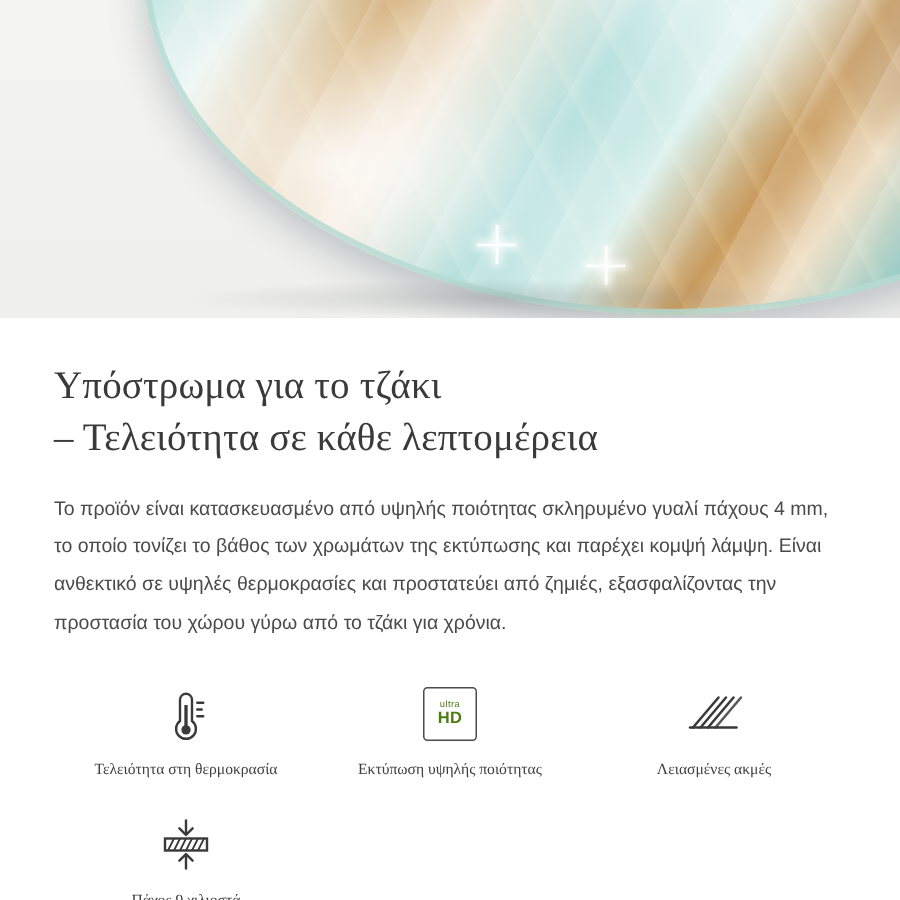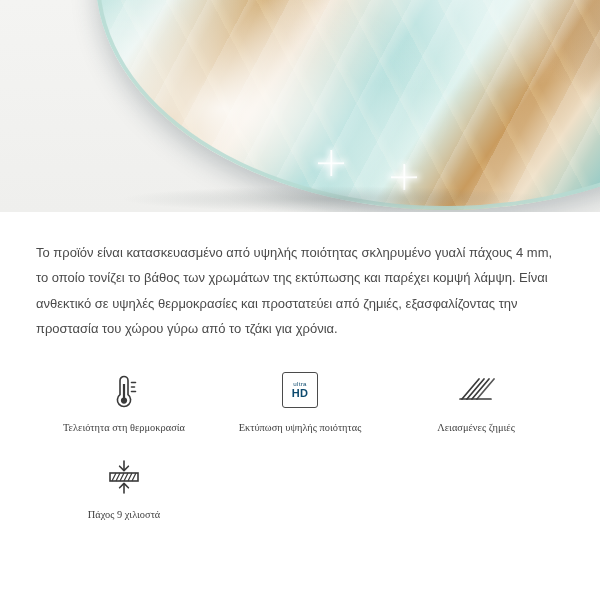--- a/index.html
+++ b/index.html
@@ -175,21 +175,21 @@
   
   .ultrahd {
     width: 34px;
     height: 34px;
     border: 1.6px solid #4b4b4b;
     border-radius: 3px;
     display: flex;
     flex-direction: column;
     align-items: center;
     justify-content: center;
-    color: #0c4a6e;
+    color: #4d7c0f;
     line-height: 1;
   }
   .ultrahd .u1 {
     font-family: "Liberation Sans", sans-serif;
     font-size: 6.2px;
     letter-spacing: .3px;
     margin-bottom: 1px;
   }
   .ultrahd .u2 {
     font-family: "Liberation Sans", sans-serif;
@@ -208,20 +208,24 @@
     <div class="hero-bg"></div>
     <div class="board"></div>
     <div class="board-edge"></div>
     <div class="sparkle s1"></div>
     <div class="sparkle s2"></div>
     <div class="hero-shadow"></div>
   </div>
 
   <div class="content">
 
+    <h1 class="headline">
+      <span>Υπόστρωμα για το τζάκι</span>
+      <span class="l2">– Τελειότητα σε κάθε λεπτομέρεια</span>
+    </h1>
 
     <p class="body-copy">Το προϊόν είναι κατασκευασμένο από υψηλής ποιότητας σκληρυμένο γυαλί πάχους 4 mm, το οποίο τονίζει το βάθος των χρωμάτων της εκτύπωσης και παρέχει κομψή λάμψη. Είναι ανθεκτικό σε υψηλές θερμοκρασίες και προστατεύει από ζημιές, εξασφαλίζοντας την προστασία του χώρου γύρω από το τζάκι για χρόνια.</p>
 
     <div class="features">
 
       <div class="feature">
         <div class="feature-icon">
           <svg width="36" height="40" viewBox="0 0 36 40" fill="none" stroke="#3a3a3a" stroke-width="1.6">
             <path d="M18 6.5a4 4 0 0 0-4 4v14.2a6.6 6.6 0 1 0 8 0V10.5a4 4 0 0 0-4-4z"></path>
             <circle cx="18" cy="30.6" r="3.1" fill="#3a3a3a" stroke="none"></circle>
@@ -247,21 +251,21 @@
       <div class="feature">
         <div class="feature-icon">
           <svg width="38" height="34" viewBox="0 0 38 34" fill="none" stroke="#3a3a3a" stroke-width="1.7" stroke-linecap="round">
             <path d="M5 26 L22 6"></path>
             <path d="M10 26 L27 6"></path>
             <path d="M15 26 L32 6"></path>
             <path d="M20 26 L37 6" opacity="0.85"></path>
             <path d="M3 26 H34" stroke-width="1.7"></path>
           </svg>
         </div>
-        <div class="feature-label">Λειασμένες ζημιές</div>
+        <div class="feature-label">Λειασμένες ακμές</div>
       </div>
 
       <div class="feature">
         <div class="feature-icon">
           <svg width="40" height="38" viewBox="0 0 40 38" fill="none" stroke="#3a3a3a" stroke-width="1.6">
             <path d="M20 3 V12" stroke-linecap="round"></path>
             <path d="M15.6 8.2 L20 12.6 L24.4 8.2" stroke-linecap="round" stroke-linejoin="round"></path>
             <rect x="6" y="15" width="28" height="8"></rect>
             <path d="M8 23 L12 15 M12 23 L16 15 M16 23 L20 15 M20 23 L24 15 M24 23 L28 15 M28 23 L32 15" stroke-width="1.2"></path>
             <path d="M20 35 V26" stroke-linecap="round"></path>

